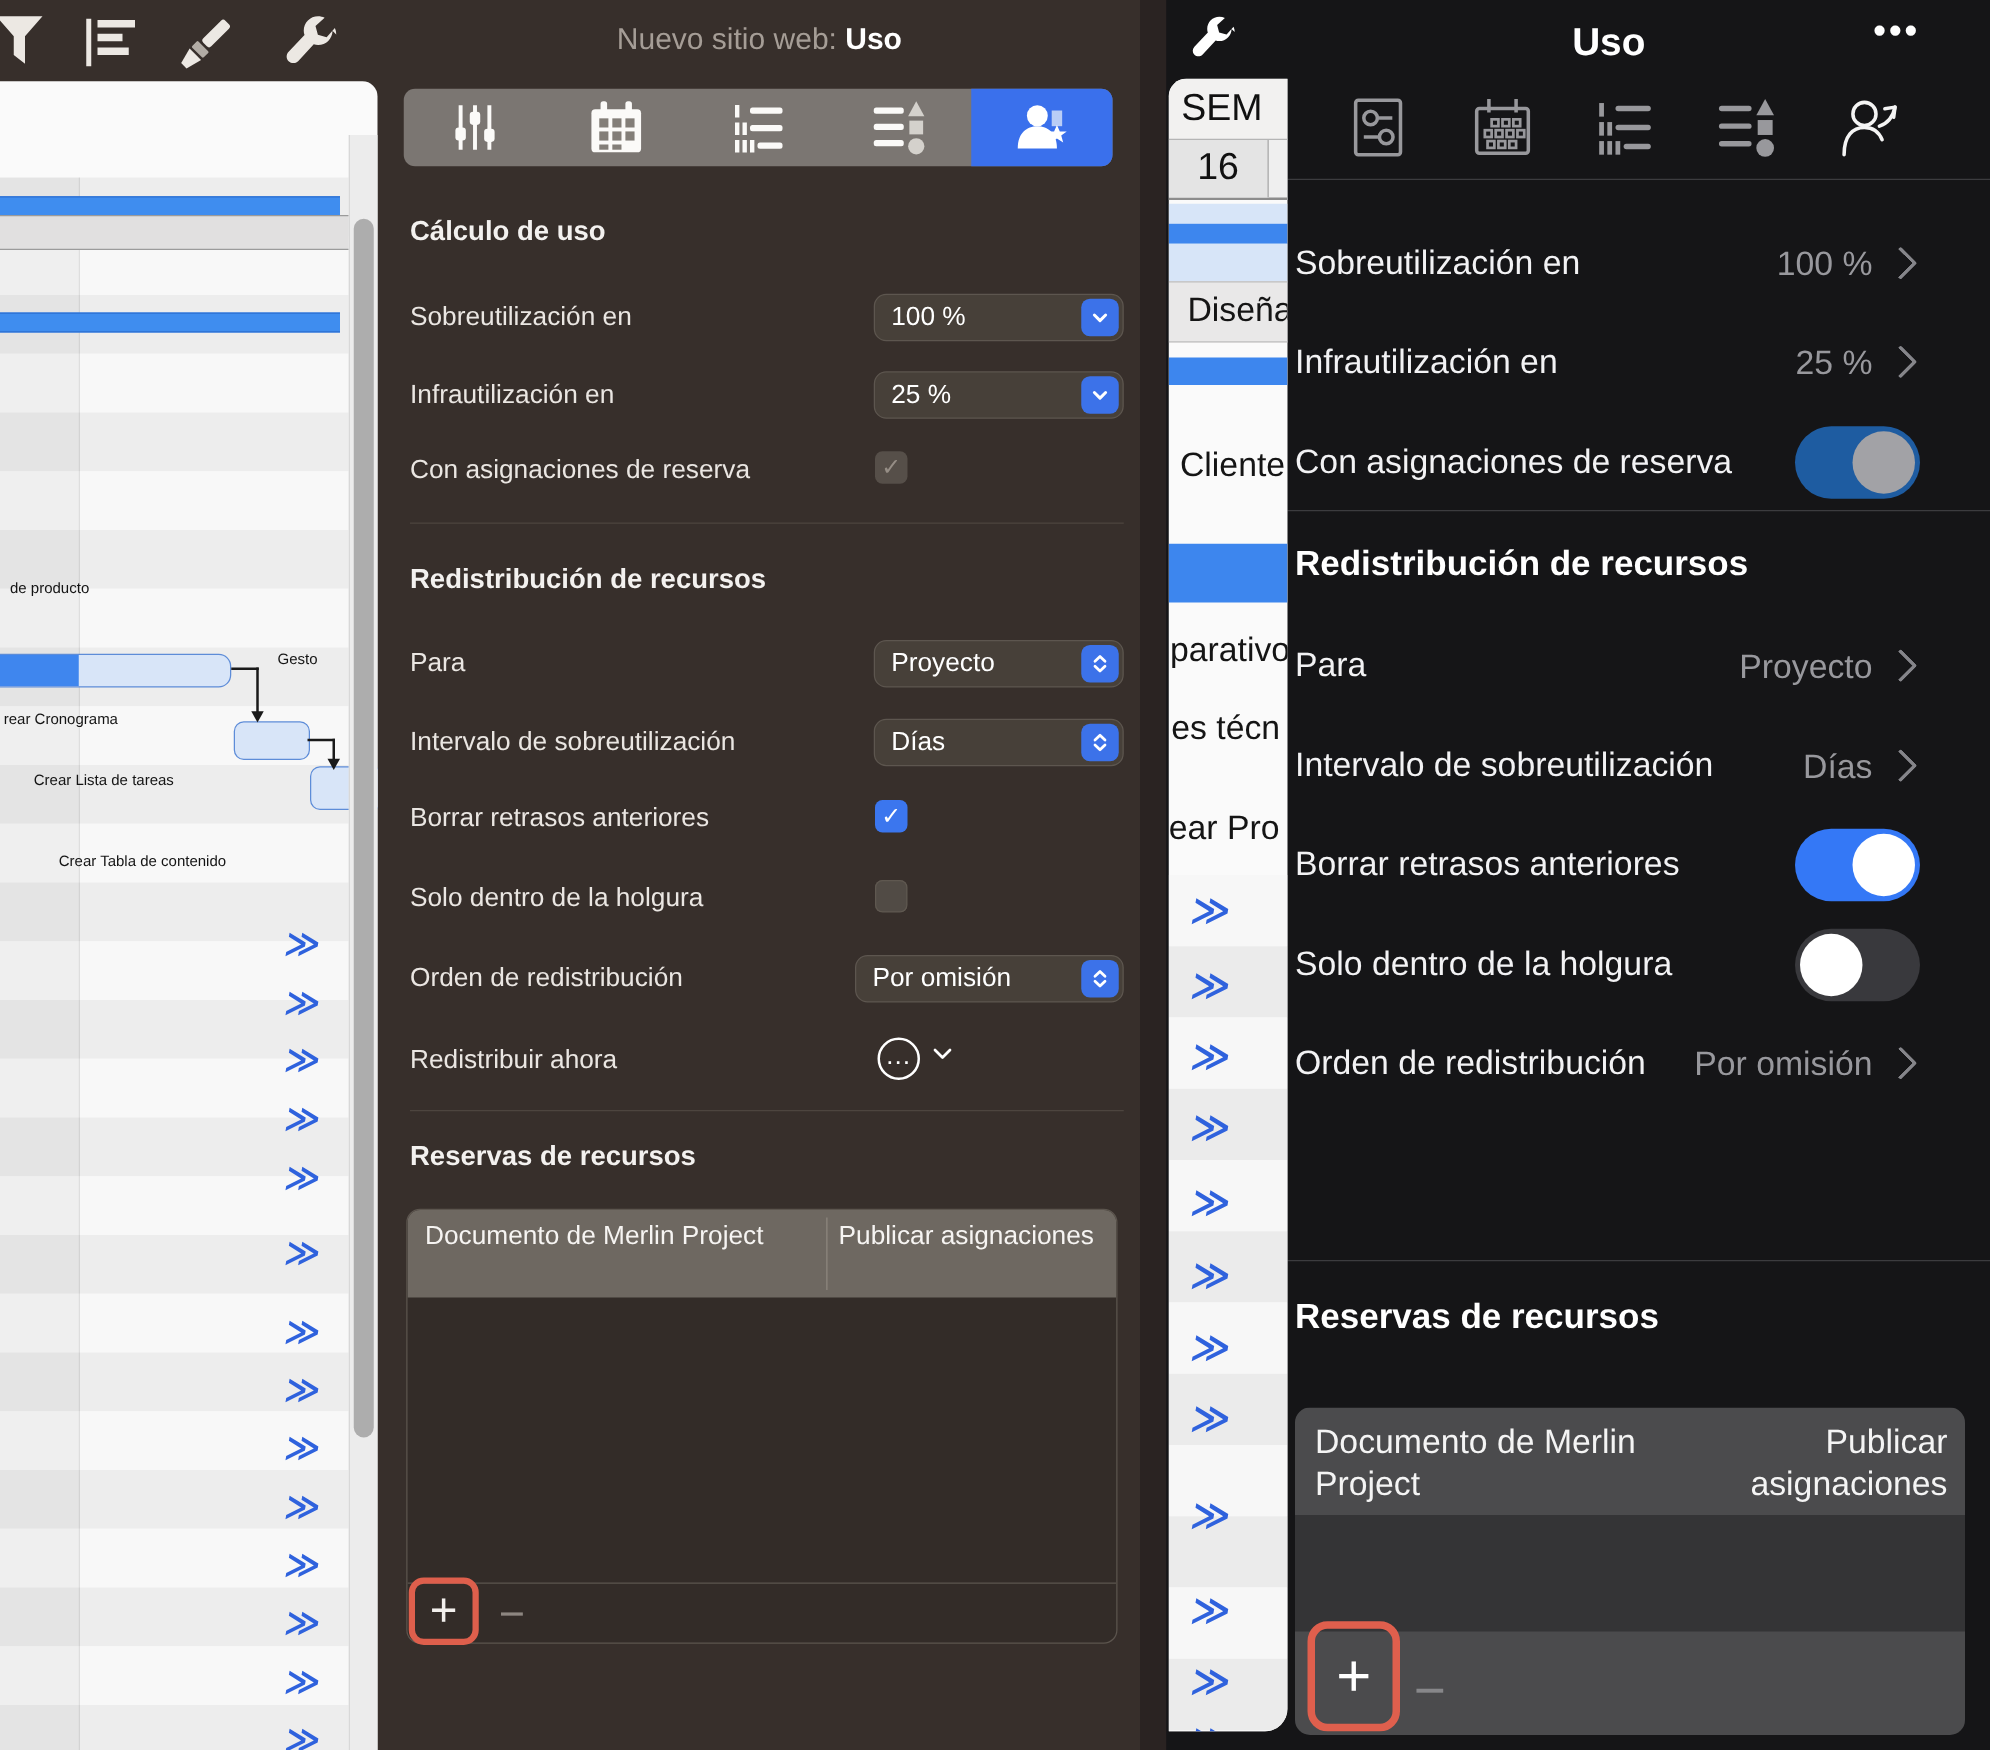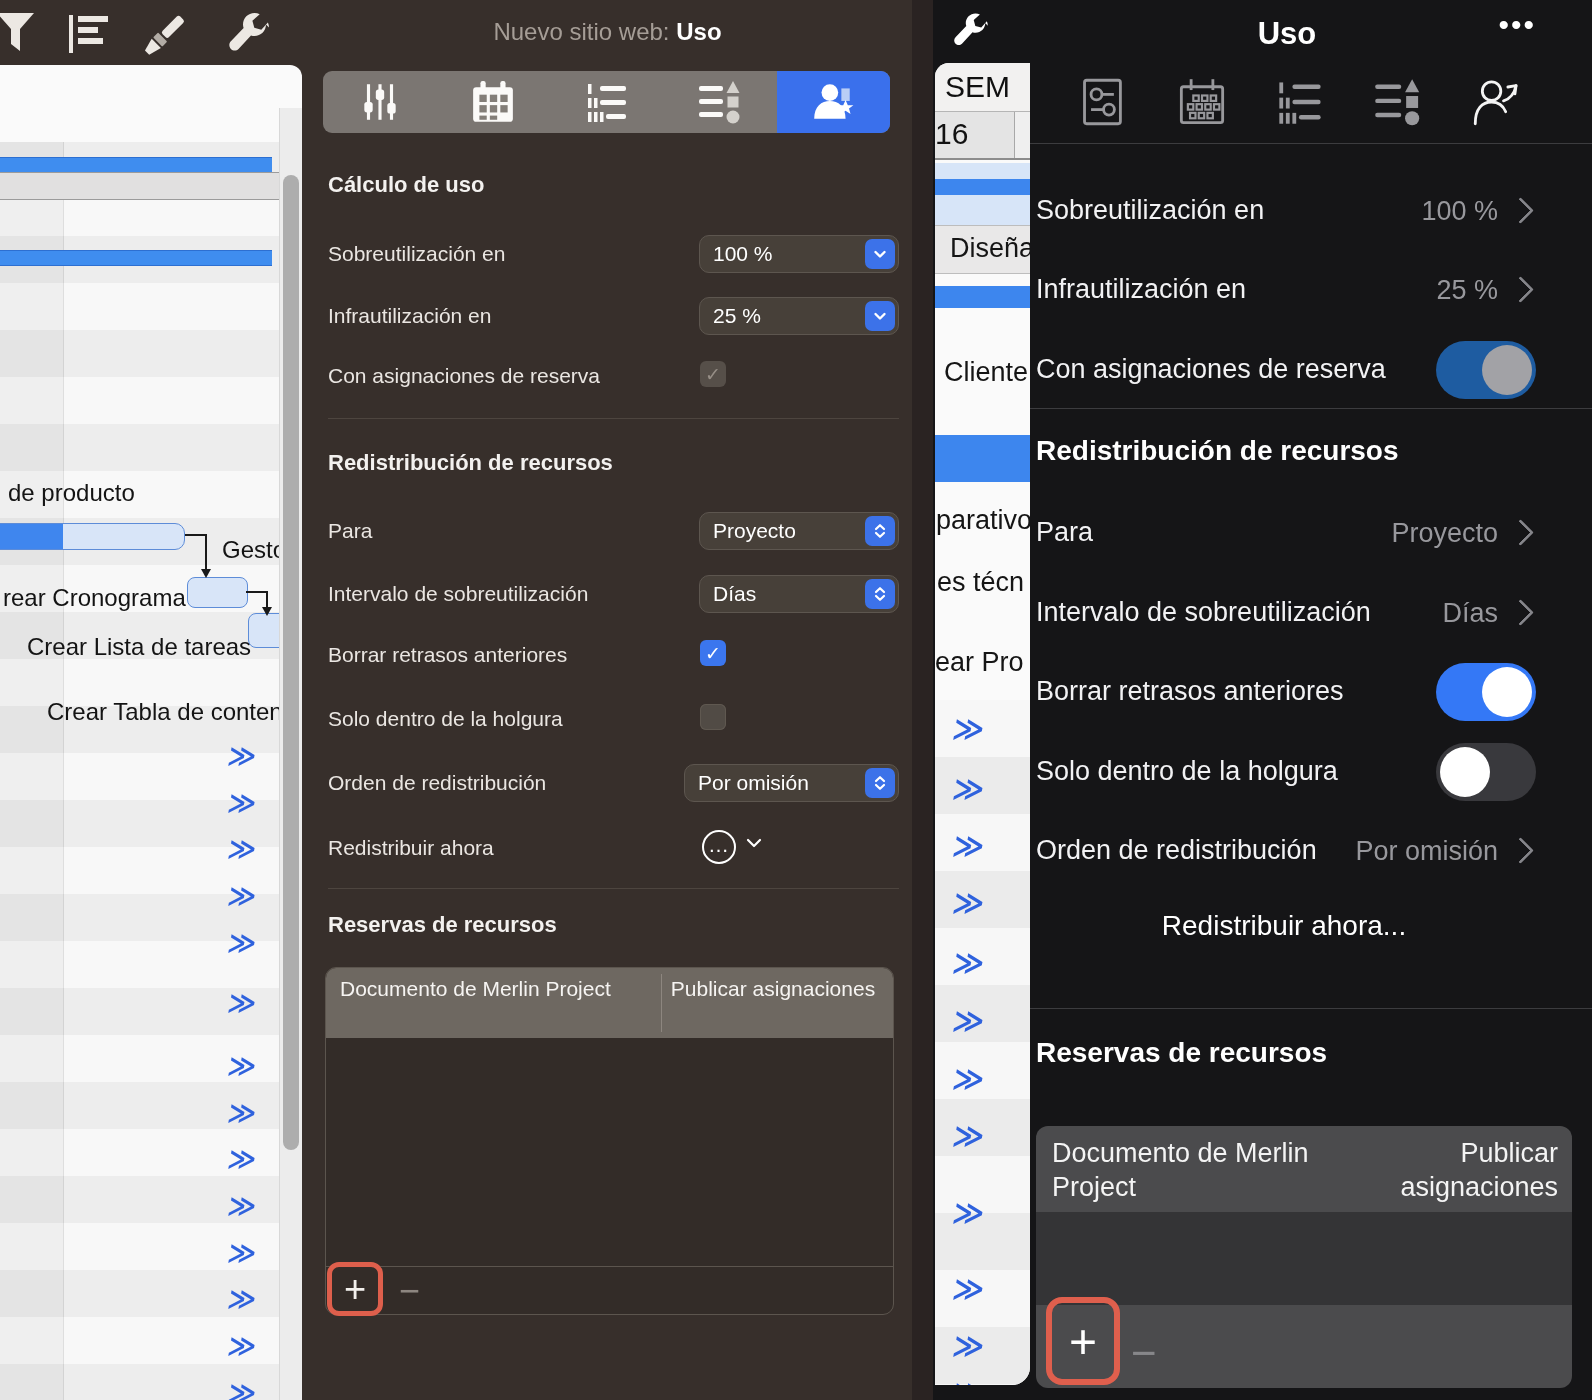--- a/index.html
+++ b/index.html
@@ -21,21 +21,21 @@
            border-bottom:1px solid #c6c6c6;font-size:24px;color:#111;line-height:42px;
            text-align:right;padding-right:10px;box-sizing:border-box;}
   #lg-days{position:absolute;left:0;top:43px;width:279px;height:34px;border-bottom:2px solid #8a8a8a;}
   .day-cell{position:absolute;top:0;width:60px;height:34px;background:#efefef;border-right:1px solid #b9b9b9;
             font-size:24px;color:#111;text-align:center;line-height:33px;}
   .day-cell.first{background:#e1e1e1;}
   .sumbar{position:absolute;left:0;width:272px;height:14px;background:#3f8def;
           border-top:1px solid #2d6fd1;border-bottom:1px solid #2d6fd1;}
   .grayband{position:absolute;left:0;width:279px;height:26px;background:#e1e0e0;
             border-top:1px solid #9b9b9b;border-bottom:1px solid #9b9b9b;}
-  .lg-label{position:absolute;font-size:24px;color:#141414;white-space:nowrap;margin-top:16px;}
+  .lg-label{position:absolute;font-size:12px;color:#141414;white-space:nowrap;}
   #lg-progress{position:absolute;left:-2px;top:458px;width:185px;height:25px;background:#d8e5f8;
                border:1px solid #5d8cd8;border-radius:0 10px 10px 0;overflow:hidden;}
   #lg-progress .fill{position:absolute;left:0;top:0;bottom:0;width:64px;background:#3f86ee;}
   .smallbar{position:absolute;background:#d8e5f8;border:1px solid #5d8cd8;border-radius:8px;}
   .cline{position:absolute;background:#1a1a1a;}
   .carrow{position:absolute;width:0;height:0;border-left:5px solid transparent;
           border-right:5px solid transparent;border-top:9px solid #1a1a1a;}
   #lg-scrolltrack{position:absolute;left:279px;top:43px;bottom:0;width:23px;background:#ececec;
                   border-left:1px solid #d8d8d8;}
   #lg-thumb{position:absolute;left:3px;top:67px;width:16px;height:975px;background:#adadad;border-radius:8px;}
@@ -82,21 +82,21 @@
   #right{position:absolute;left:912px;top:0;width:680px;height:1400px;background:#151517;}
   #r-sliver{position:absolute;left:0;top:0;width:21px;height:1400px;background:#2a2322;}
 
   #rstrip{position:absolute;left:23px;top:63px;width:95px;height:1322px;background:#fafafa;
           border-top-left-radius:14px;border-bottom-right-radius:18px;overflow:hidden;}
   .rs-stripe{position:absolute;left:0;width:95px;height:57px;}
   #rs-week{position:absolute;left:0;top:0;width:95px;height:49px;background:#f2f1f0;
            border-bottom:1px solid #b5b5b5;font-size:30px;color:#111;line-height:48px;padding-left:10px;box-sizing:border-box;}
   #rs-dayrow{position:absolute;left:0;top:49px;width:95px;height:46px;background:#efefef;border-bottom:2px solid #8c8c8c;}
   #rs-day{position:absolute;left:0;top:0;width:79px;height:46px;background:#e4e4e4;border-right:1px solid #a8a8a8;
-          font-size:30px;color:#111;text-align:left;line-height:44px;}
+          font-size:30px;color:#111;text-align:center;line-height:44px;}
   .rs-band{position:absolute;left:0;width:95px;}
   .rs-label{position:absolute;font-size:27px;color:#151515;white-space:nowrap;}
   .rs-chev{position:absolute;left:18px;width:44px;font-size:30px;font-weight:700;color:#2f62dd;
            transform:skewX(-10deg);letter-spacing:-2px;}
 
   #r-wrench{position:absolute;left:36px;top:10px;}
   #r-title{position:absolute;left:150px;right:80px;top:16px;text-align:center;font-size:31px;font-weight:700;color:#fff;}
   #r-more{position:absolute;right:56px;top:8px;font-size:30px;color:#fff;letter-spacing:2px;}
   #r-tabs{position:absolute;left:118px;top:66px;width:540px;height:76px;display:flex;
           justify-content:space-evenly;align-items:center;}
@@ -523,21 +523,20 @@
 
   <div class="rr-label" style="top:756px">Solo dentro de la holgura</div>
   <div class="tog tog-off" style="top:743px">
       <div class="knob"></div>
     </div>
 
   <div class="rr-label" style="top:835px">Orden de redistribución</div>
   <div class="rr-value" style="top:836px">Por omisión</div>
   <div class="rr-chev" style="top:841px"></div>
 
-  <div id="r-levelnow">Redistribuir ahora...</div>
 
   <div class="r-div" style="top:1008px"></div>
 
   <div class="r-sec" style="top:1037px">Reservas de recursos</div>
 
   <div id="rtable">
     <div class="thead"></div>
     <div class="h1">Documento de Merlin Project</div>
     <div class="h2">Publicar asignaciones</div>
     <div class="tbody"></div>

